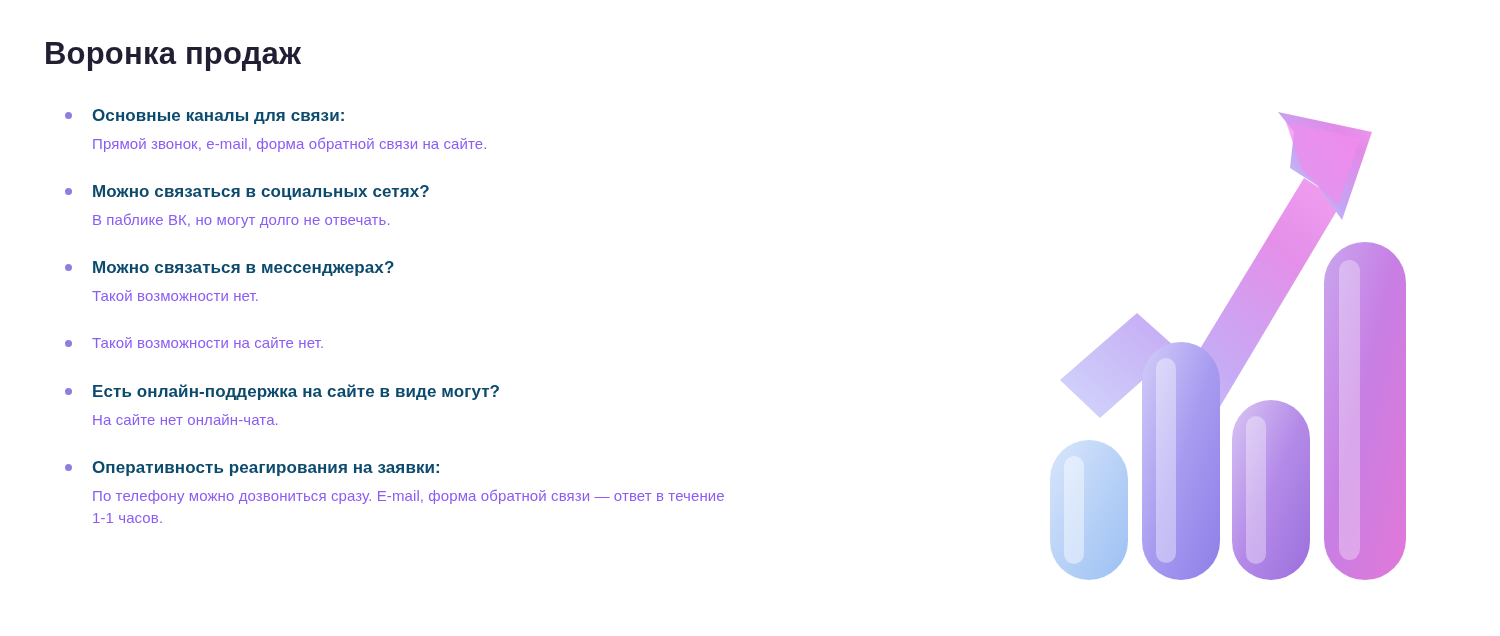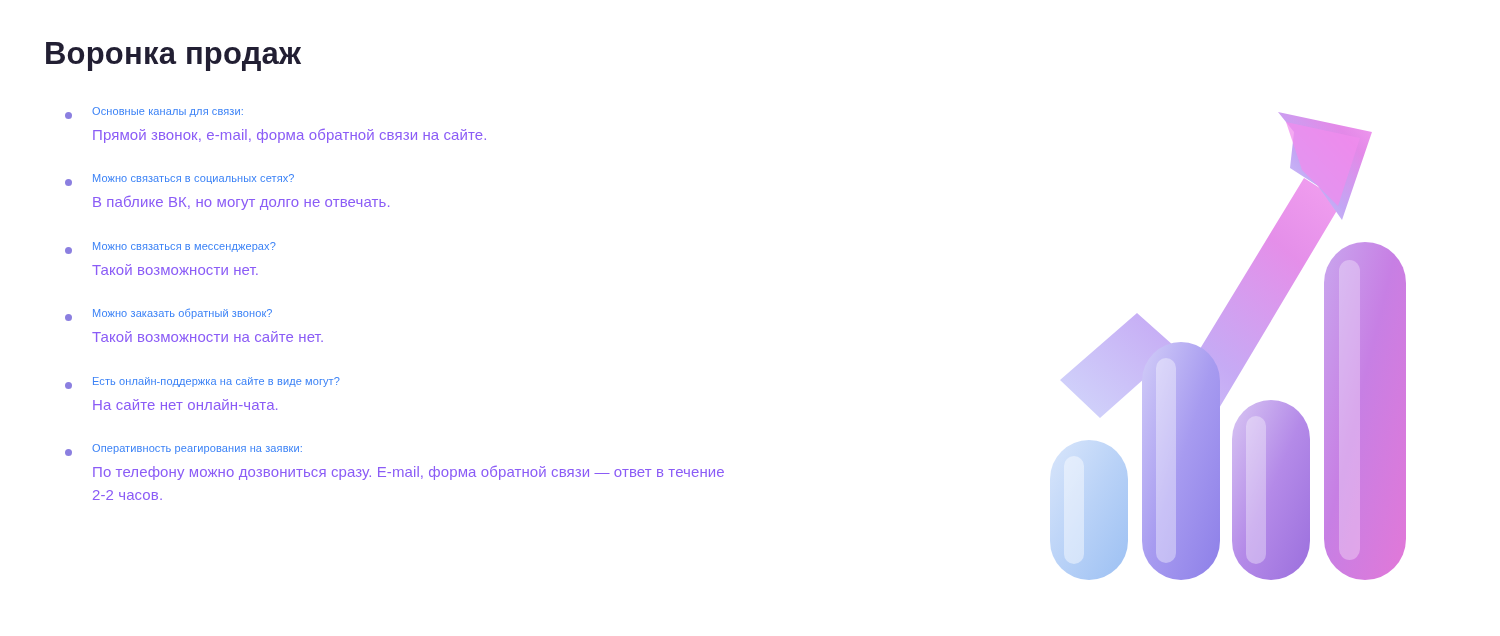--- a/index.html
+++ b/index.html
@@ -45,23 +45,23 @@
   .bullet {
     position: absolute;
     left: 3px;
     top: 8px;
     width: 7px;
     height: 7px;
     border-radius: 50%;
     background: #8b7fe0;
   }
   .q {
-    font-size: 11px;
-    font-weight: normal;
-    color: #3b82f6;
+    font-size: 17px;
+    font-weight: bold;
+    color: #0c4a6e;
     line-height: 1.45;
     letter-spacing: 0.1px;
   }
   .a {
     font-size: 15px;
     color: #8b5cf6;
     line-height: 1.5;
     margin-top: 4px;
     letter-spacing: 0.1px;
     max-width: 640px;
@@ -97,34 +97,33 @@
     </div>
 
     <div class="item">
       <span class="bullet"></span>
       <div class="q">Можно связаться в мессенджерах?</div>
       <div class="a">Такой возможности нет.</div>
     </div>
 
     <div class="item">
       <span class="bullet"></span>
-      <div class="q">Можно заказать обратный звонок?</div>
       <div class="a">Такой возможности на сайте нет.</div>
     </div>
 
     <div class="item">
       <span class="bullet"></span>
       <div class="q">Есть онлайн-поддержка на сайте в виде могут?</div>
       <div class="a">На сайте нет онлайн-чата.</div>
     </div>
 
     <div class="item">
       <span class="bullet"></span>
       <div class="q">Оперативность реагирования на заявки:</div>
-      <div class="a">По телефону можно дозвониться сразу. E-mail, форма обратной связи — ответ в течение 2-2 часов.</div>
+      <div class="a">По телефону можно дозвониться сразу. E-mail, форма обратной связи — ответ в течение 1-1 часов.</div>
     </div>
 
   </div>
 
   <div class="art">
     <svg width="400" height="520" viewBox="0 0 400 520" xmlns="http://www.w3.org/2000/svg">
       <defs>
         <linearGradient id="g1" x1="0" y1="0" x2="1" y2="1">
           <stop offset="0%" stop-color="#d9e6fb"></stop>
           <stop offset="50%" stop-color="#b9d2f7"></stop>

